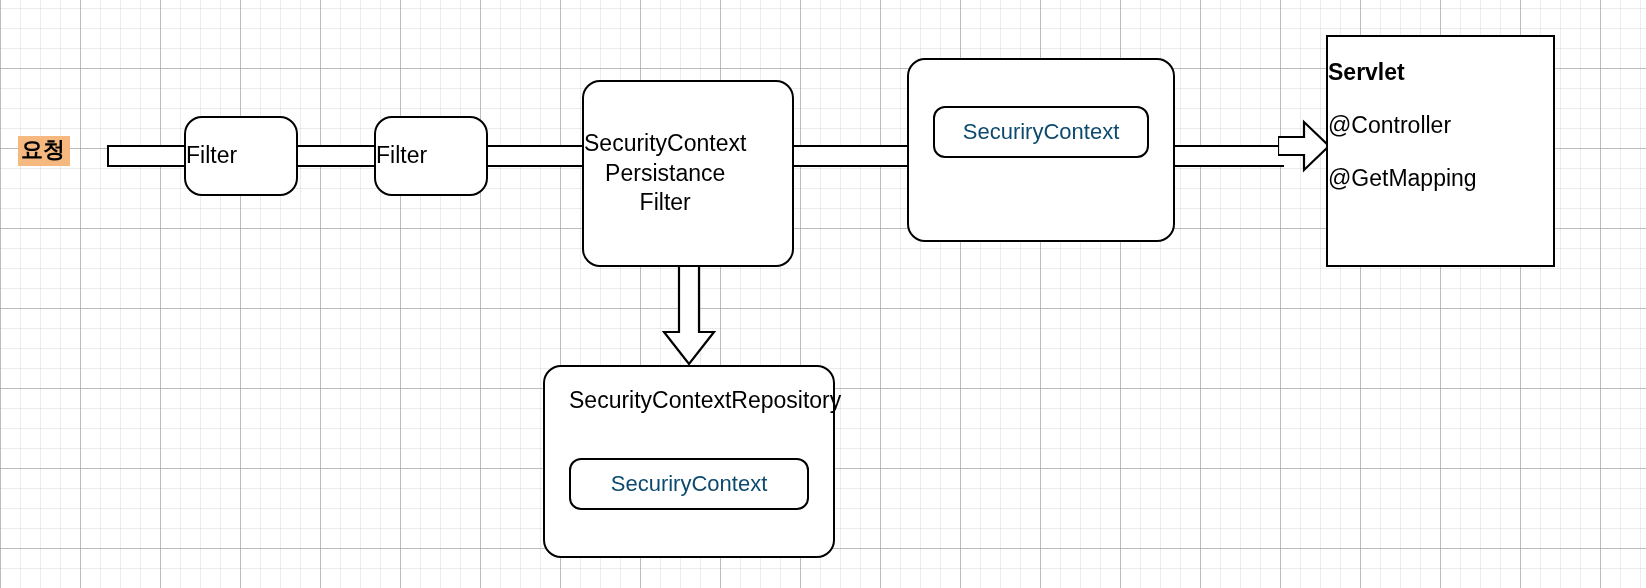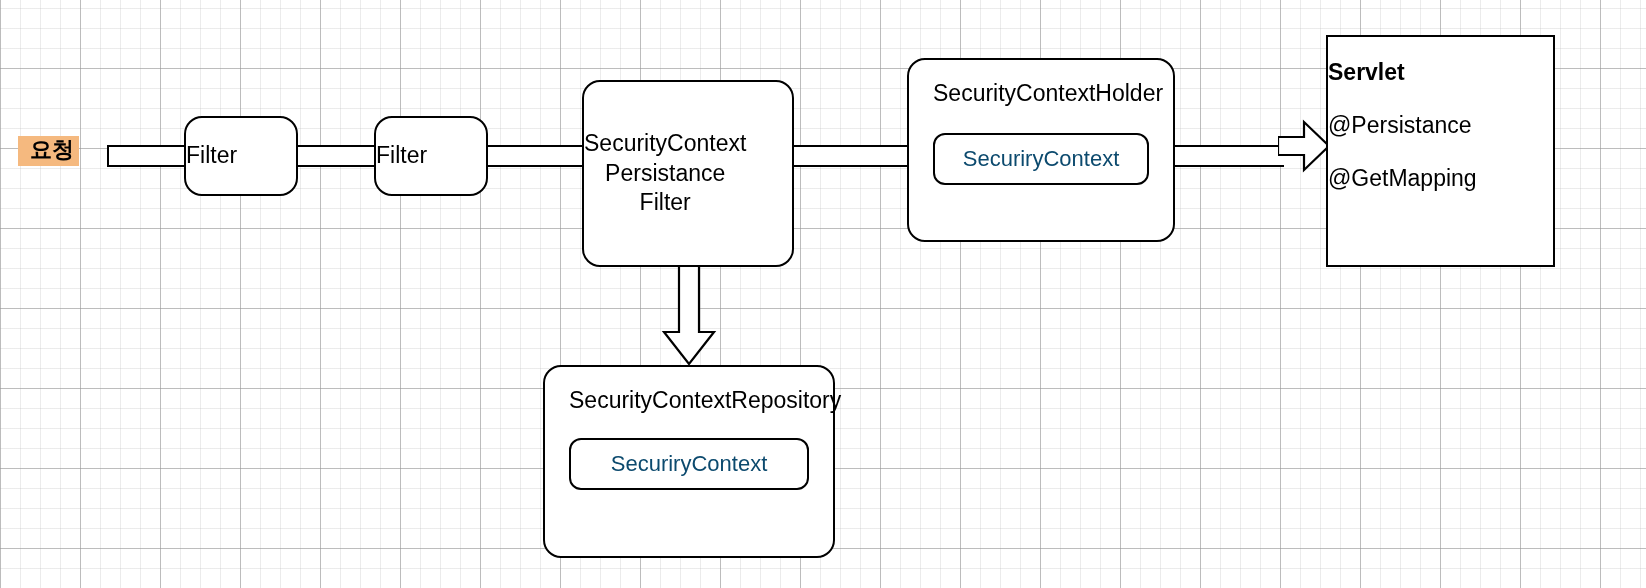--- a/index.html
+++ b/index.html
@@ -53,40 +53,40 @@
 
   
   #request-label {
     position: absolute;
     left: 18px;
     top: 136px;
     background: #f5b97f;
     color: #000000;
     font-size: 22px;
     font-weight: bold;
-    padding: 2px 5px 3px 12px;
+    padding: 2px 5px 3px 3px;
     line-height: 1.12;
     letter-spacing: 0px;
     z-index: 6;
   }
 
   #filter-1 { left: 184px; top: 116px; width: 114px; height: 80px; }
   #filter-2 { left: 374px; top: 116px; width: 114px; height: 80px; }
   #filter-1 .node-label, #filter-2 .node-label { font-size: 23px; }
 
   #scp-filter { left: 582px; top: 80px; width: 212px; height: 187px; }
   #scp-filter .node-label { font-size: 23px; }
 
   #sc-holder { left: 907px; top: 58px; width: 268px; height: 184px;
                align-items: stretch; padding: 20px 24px 22px 24px; }
   #sc-holder .node-title { font-size: 23px; text-align: center; }
   #sc-holder .inner-box  { margin-top: 26px; }
 
   #sc-repository { left: 543px; top: 365px; width: 292px; height: 193px;
-                   align-items: stretch; padding: 20px 24px 24px 24px; }
+                   align-items: stretch; padding: 20px 24px 24px 24px; gap: 20px; }
   #sc-repository .node-title { font-size: 23px; text-align: center; }
   #sc-repository .inner-box  { margin-top: 24px; }
 
   .inner-box {
     box-sizing: border-box;
     background: #ffffff;
     border: 2.2px solid #000000;
     border-radius: 12px;
     height: 52px;
     display: flex;
@@ -170,28 +170,27 @@
     <div class="node-label">Filter</div>
   </div>
 
   <div class="node rounded centered" id="scp-filter">
     <div class="node-label">SecurityContext
 Persistance
 Filter</div>
   </div>
 
   <div class="node rounded" id="sc-holder">
-    <div class="node-title">SecurityContextHolder</div>
     <div class="inner-box">SecuriryContext</div>
   </div>
 
   <div class="node rounded" id="sc-repository">
     <div class="node-title">SecurityContextRepository</div>
     <div class="inner-box">SecuriryContext</div>
   </div>
 
   <div class="node sharp" id="servlet">
     <div class="servlet-title">Servlet</div>
-    <div class="servlet-ann">@Persistance</div>
+    <div class="servlet-ann">@Controller</div>
     <div class="servlet-ann">@GetMapping</div>
   </div>
 
 </div>
 
 </body></html>

